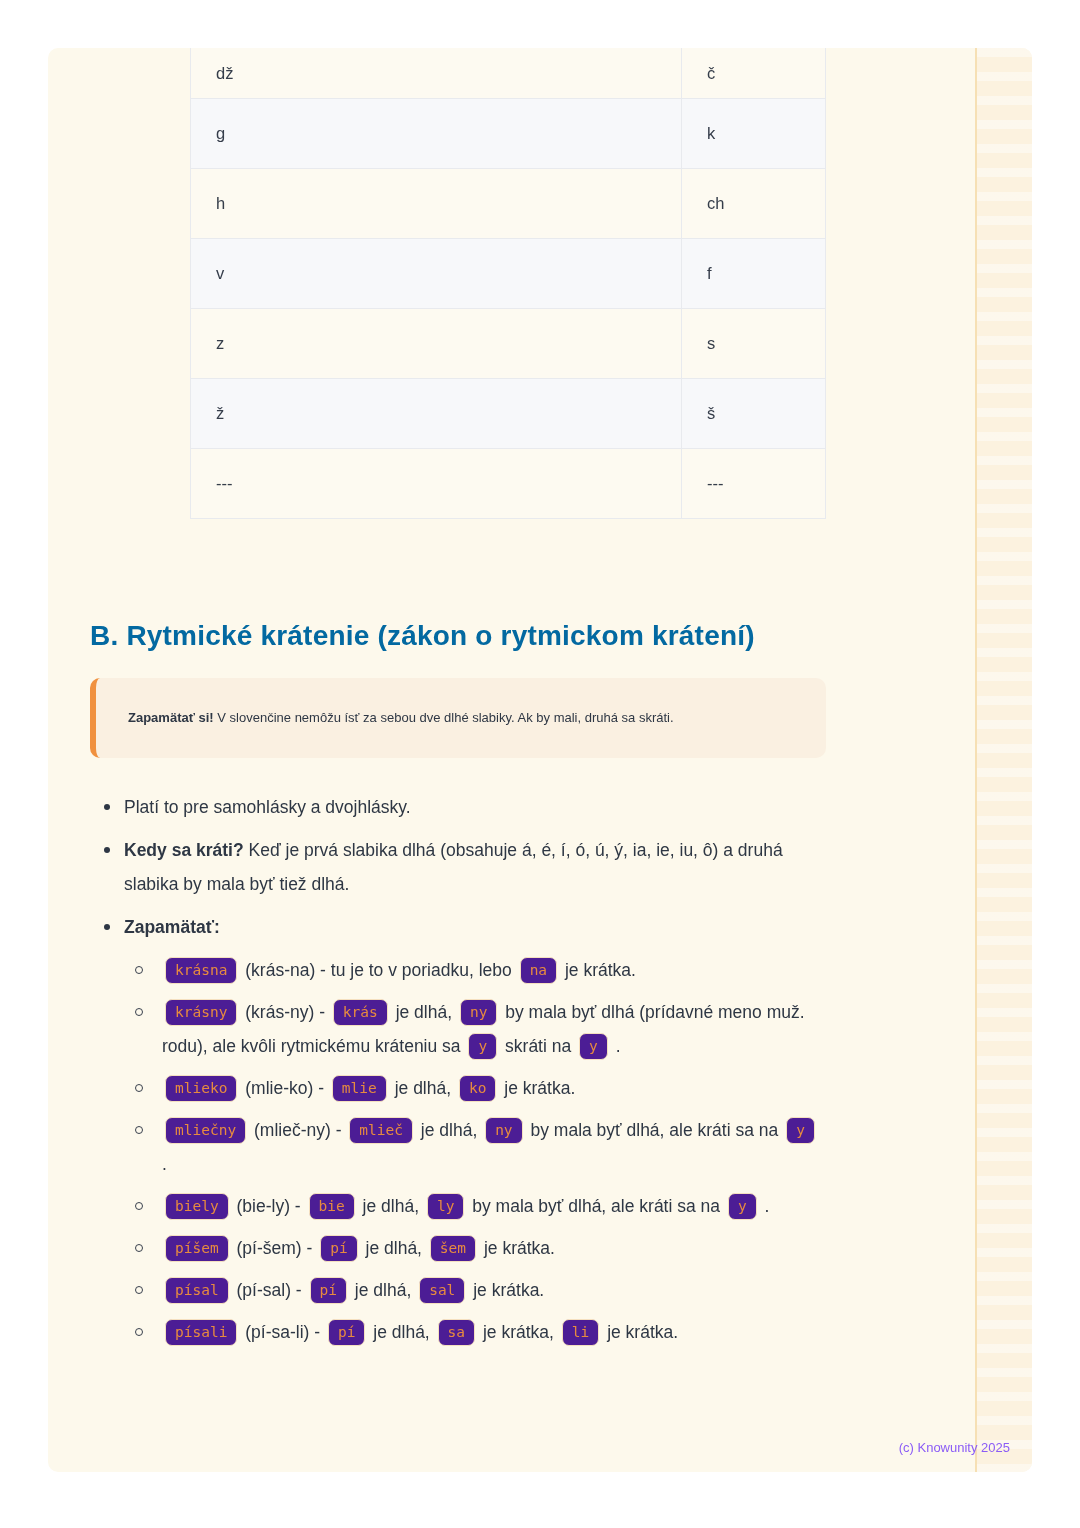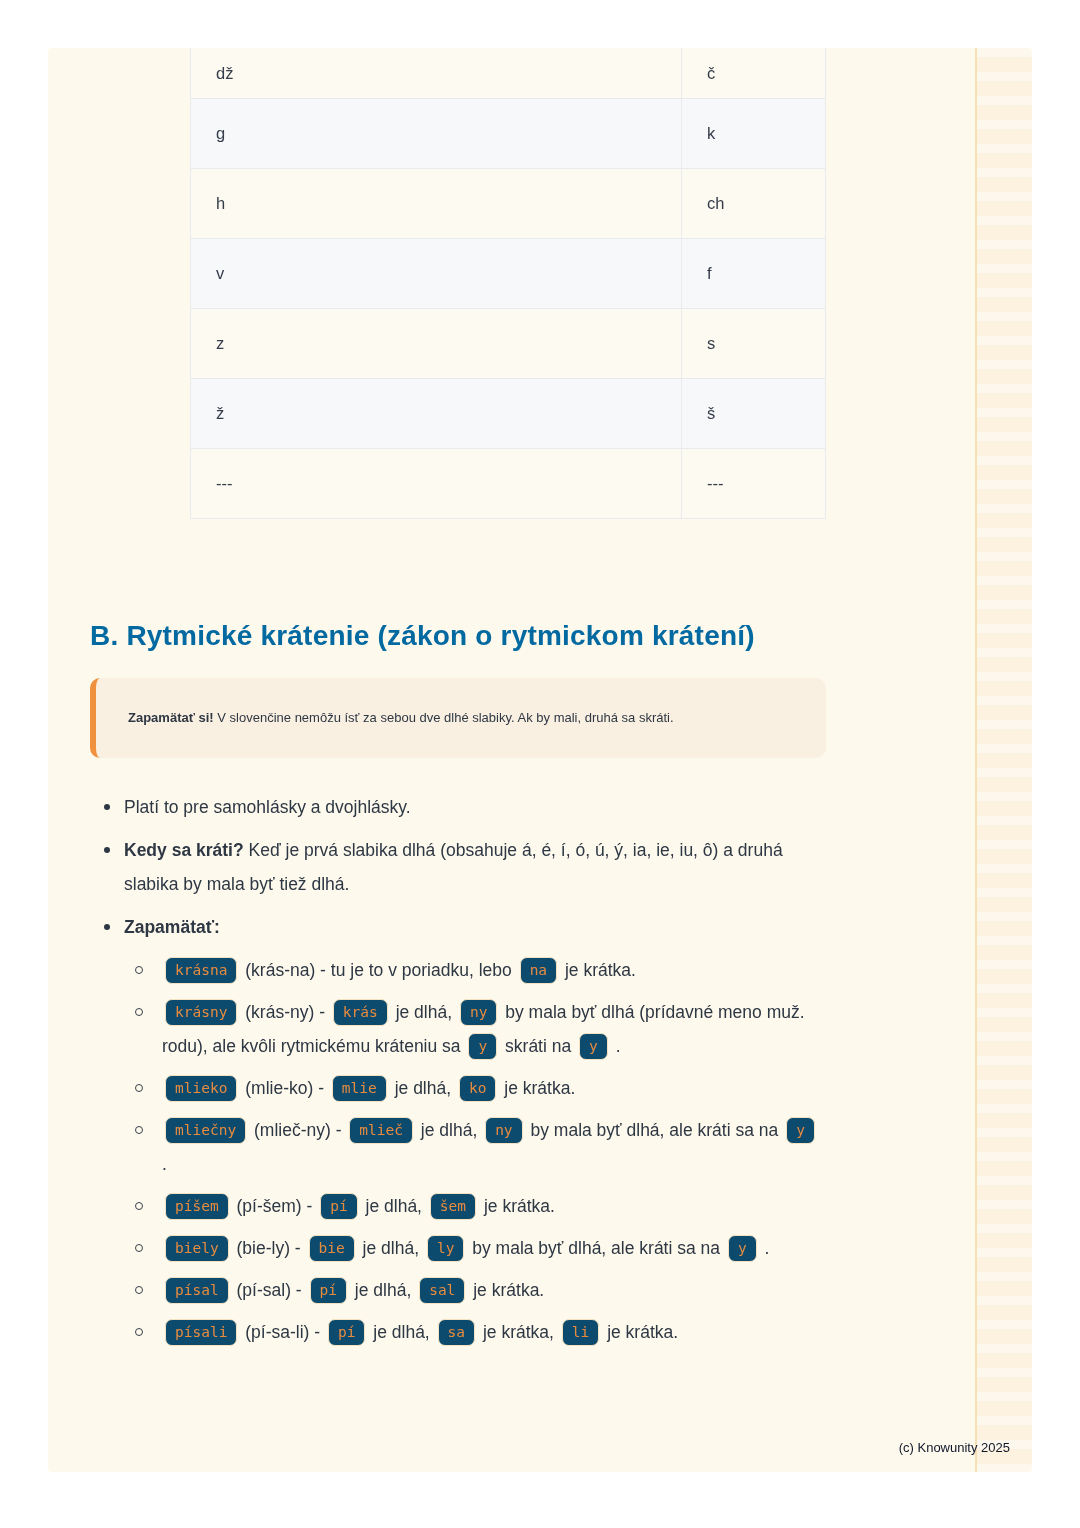--- a/index.html
+++ b/index.html
@@ -16,21 +16,21 @@
     background: #ffffff;
     overflow: hidden;
   }
   .sheet {
     position: absolute;
     left: 48px;
     top: 48px;
     width: 984px;
     height: 1424px;
     background: #fdf9ec;
-    border-radius: 4px;
+    border-radius: 10px;
   }
   .page-edge-stripe {
     position: absolute;
     top: 0;
     right: 0;
     bottom: 0;
     width: 55px;
     background: #fcf2df;
     background-image: repeating-linear-gradient(
       to bottom,
@@ -134,36 +134,36 @@
     width: 6px;
     height: 6px;
     border: 1.6px solid #39414e;
     border-radius: 50%;
     background: transparent;
   }
   .tok {
     font-family: "DejaVu Sans Mono", monospace;
     font-size: 14.5px;
     color: #e78b3f;
-    background: #0c4a6e;
+    background: #4c1d95;
     border: 1px solid #f5e0bf;
     border-radius: 7px;
     padding: 3px 9px 4px 9px;
     margin: 0 3px;
     display: inline-block;
     line-height: 1.25;
     position: relative;
     top: -1px;
   }
   .footer {
     position: absolute;
     right: 22px;
     top: 1392px;
     font-size: 13px;
-    color: #0f172a;
+    color: #8b5cf6;
     z-index: 2;
   }
 </style>
 </head>
 <body>
 
 <div class="canvas">
   <div class="sheet">
     <div class="page-edge-stripe"></div>
 
@@ -211,22 +211,22 @@
           <li>Platí to pre samohlásky a dvojhlásky.</li>
           <li><strong>Kedy sa kráti?</strong> Keď je prvá slabika dlhá (obsahuje á, é, í, ó, ú, ý, ia, ie, iu, ô) a druhá slabika by mala byť tiež dlhá.</li>
           <li><strong>Zapamätať:</strong></li>
         </ul>
 
       <ul class="examples" id="examples-list">
           <li><span class="tok">krásna</span> (krás-na) - tu je to v poriadku, lebo <span class="tok">na</span> je krátka.</li>
           <li><span class="tok">krásny</span> (krás-ny) - <span class="tok">krás</span> je dlhá, <span class="tok">ny</span> by mala byť dlhá (prídavné meno muž. rodu), ale kvôli rytmickému kráteniu sa <span class="tok">y</span> skráti na <span class="tok">y</span> .</li>
           <li><span class="tok">mlieko</span> (mlie-ko) - <span class="tok">mlie</span> je dlhá, <span class="tok">ko</span> je krátka.</li>
           <li><span class="tok">mliečny</span> (mlieč-ny) - <span class="tok">mlieč</span> je dlhá, <span class="tok">ny</span> by mala byť dlhá, ale kráti sa na <span class="tok">y</span> .</li>
+          <li><span class="tok">biely</span> (bie-ly) - <span class="tok">bie</span> je dlhá, <span class="tok">ly</span> by mala byť dlhá, ale kráti sa na <span class="tok">y</span> .</li>
           <li><span class="tok">píšem</span> (pí-šem) - <span class="tok">pí</span> je dlhá, <span class="tok">šem</span> je krátka.</li>
-          <li><span class="tok">biely</span> (bie-ly) - <span class="tok">bie</span> je dlhá, <span class="tok">ly</span> by mala byť dlhá, ale kráti sa na <span class="tok">y</span> .</li>
           <li><span class="tok">písal</span> (pí-sal) - <span class="tok">pí</span> je dlhá, <span class="tok">sal</span> je krátka.</li>
           <li><span class="tok">písali</span> (pí-sa-li) - <span class="tok">pí</span> je dlhá, <span class="tok">sa</span> je krátka, <span class="tok">li</span> je krátka.</li>
         </ul>
     </div>
 
     <div class="footer">(c) Knowunity 2025</div>
   </div>
 </div>
 
 </body></html>

